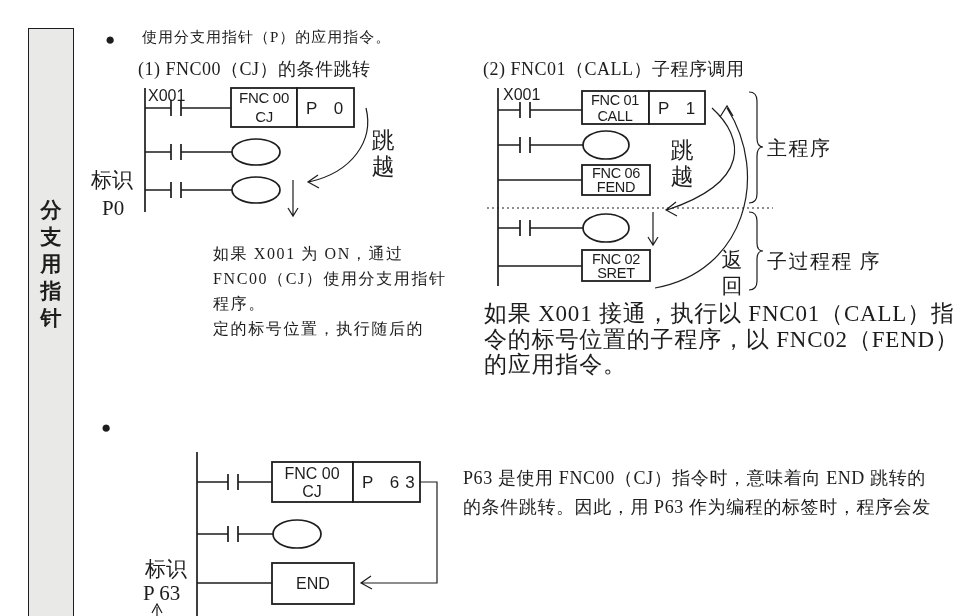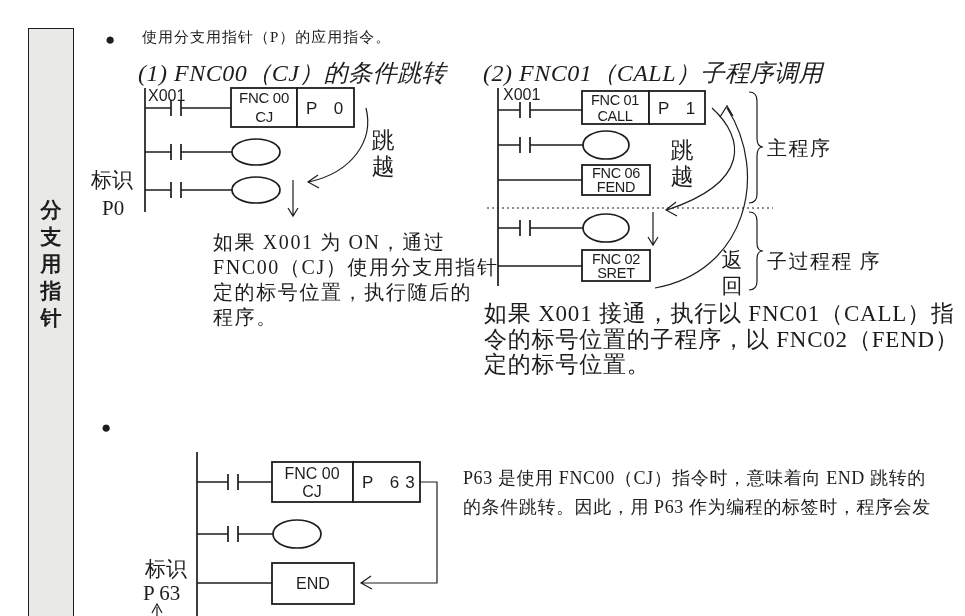--- a/index.html
+++ b/index.html
@@ -10,26 +10,26 @@
        background:#e9e9e7;border:1.6px solid #1d1d1d;box-sizing:border-box;}
   .tab-chars{position:absolute;left:0;top:170px;width:100%;display:flex;flex-direction:column;
              align-items:center;gap:4px;font-size:21px;font-weight:bold;line-height:23px;}
   
   .bullet{position:absolute;font-size:17px;line-height:17px;}
   .b1{left:105px;top:31px;}
   .b2{left:101px;top:419px;}
   .title{position:absolute;font-size:15px;letter-spacing:1px;white-space:nowrap;font-family:Liberation Serif, serif;}
   .t1{left:142px;top:28px;}
   .t2{left:152px;top:417px;}
-  .heading{position:absolute;font-size:24px;letter-spacing:.5px;white-space:nowrap;font-style:italic;}
+  .heading{position:absolute;font-size:18px;letter-spacing:.5px;white-space:nowrap;}
   .h1{left:138px;top:57px;}
   .h2{left:483px;top:57px;}
   
   .desc div{white-space:nowrap;}
-  .d1{position:absolute;left:213px;top:230px;font-size:20px;line-height:25px;letter-spacing:1.6px;}
+  .d1{position:absolute;left:213px;top:241px;font-size:16px;line-height:25px;letter-spacing:1.6px;}
   .d2{position:absolute;left:484px;top:301px;font-size:23px;line-height:25.5px;letter-spacing:.8px;}
   .d3{position:absolute;left:463px;top:464px;font-size:18px;line-height:28.5px;letter-spacing:.6px;}
   .hand{font-family:"DejaVu Sans",sans-serif;font-size:17px;}
   
   svg{position:absolute;overflow:visible;}
   .s1{left:85px;top:80px;}
   .s2{left:483px;top:80px;}
   .s3{left:140px;top:448px;}
   svg .ln{stroke:#1d1d1d;stroke-width:1.7;fill:none;}
   svg .thin{stroke:#1d1d1d;stroke-width:1.2;fill:none;}
@@ -128,28 +128,28 @@
 
     <path class="thin" d="M266,12 Q274,12 274,21 L274,58 Q274,67 280,67 Q274,67 274,76 L274,114 Q274,123 266,123"></path>
     <text class="cjkL" x="284" y="75">主程序</text>
     <path class="thin" d="M266,132 Q274,132 274,141 L274,163 Q274,171 280,171 Q274,171 274,179 L274,201 Q274,210 266,210"></path>
     <text class="cjkL" x="284" y="188">子过程程 序</text>
   </svg>
 
   <div class="desc d1">
     <div>如果 X001 为 ON，通过</div>
     <div>FNC00（CJ）使用分支用指针</div>
+    <div>程序。</div>
     <div>定的标号位置，执行随后的</div>
-    <div>程序。</div>
   </div>
 
   <div class="desc d2">
     <div>如果 X001 接通，执行以 FNC01（CALL）指</div>
     <div>令的标号位置的子程序，以 FNC02（FEND）</div>
-    <div>定的标号位置。</div>
+    <div>的应用指令。</div>
   </div>
 
   <div class="bullet b2">●</div>
 
   <svg class="s3" width="320" height="168" viewBox="0 0 320 168">
     <path class="ln" d="M57,4 V168"></path>
 
     <path class="ln" d="M57,34 H88 M88,26 V42 M98,26 V42 M98,34 H132"></path>
     <rect class="bx" x="132" y="14" width="81" height="40"></rect>
     <rect class="bx" x="213" y="14" width="67" height="40"></rect>

